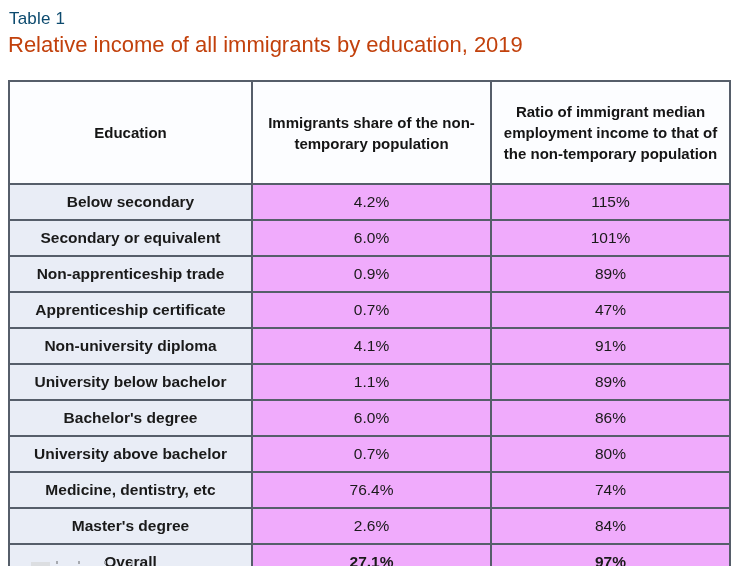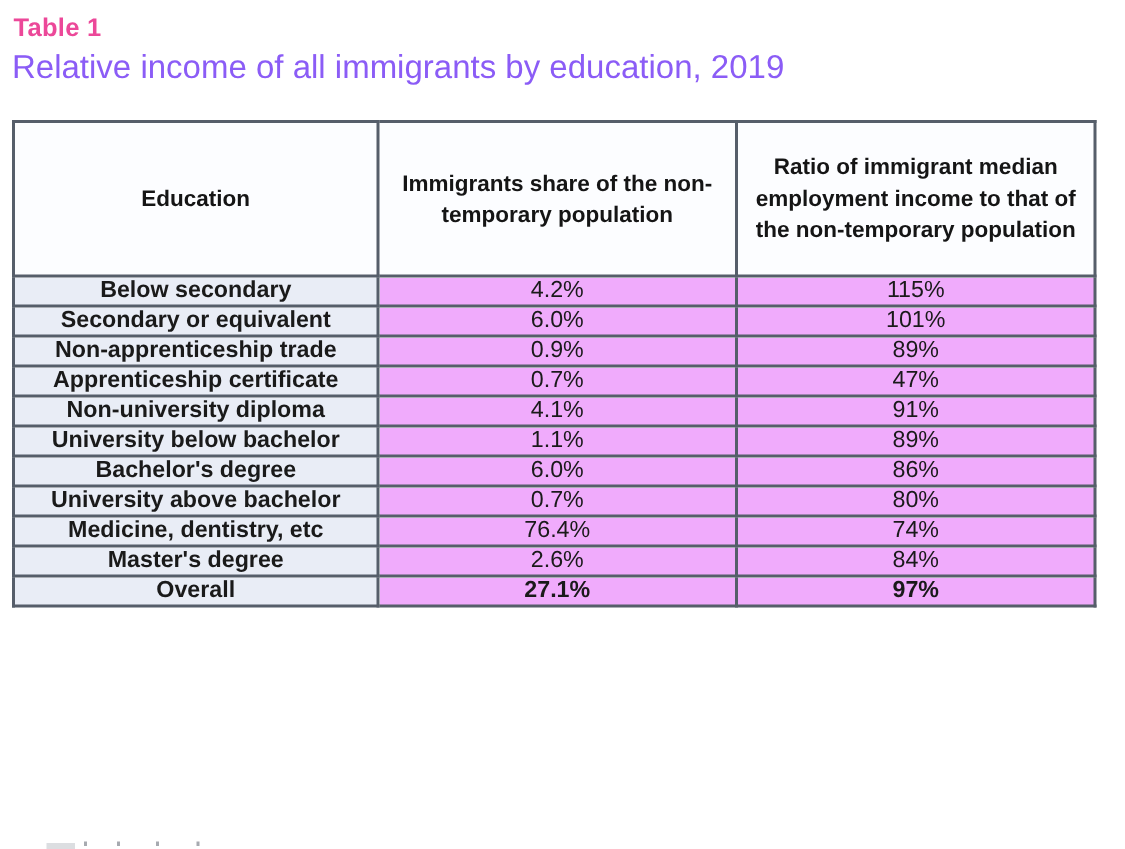--- a/index.html
+++ b/index.html
@@ -13,31 +13,31 @@
     font-family: "Liberation Sans", sans-serif;
     position: relative;
     overflow: hidden;
     color: #1a1a1a;
   }
   .heading-label {
     position: absolute;
     left: 9px;
     top: 9px;
     font-size: 17px;
-    font-weight: 700;
-    color: #ec4899;
+    font-weight: 400;
+    color: #0c4a6e;
     letter-spacing: 0.2px;
   }
   .heading-title {
     position: absolute;
     left: 8px;
     top: 32px;
     font-size: 22px;
     font-weight: 400;
-    color: #8b5cf6;
+    color: #c2410c;
   }
   table.income-table {
     position: absolute;
     left: 8px;
     top: 80px;
     width: 721px;
     border-collapse: collapse;
     table-layout: fixed;
   }
   .income-table th,
@@ -50,21 +50,21 @@
   }
   .income-table thead th {
     background: #FCFDFF;
     font-weight: 700;
     font-size: 15px;
     line-height: 21px;
     height: 101px;
     color: #151515;
   }
   .income-table tbody tr {
-    height: 20px;
+    height: 36px;
   }
   .income-table td.label-cell {
     background: #E9EDF6;
     font-weight: 700;
     font-size: 15.5px;
   }
   .income-table td.value-cell {
     background: #f0abfc;
     font-weight: 400;
     font-size: 15.5px;

